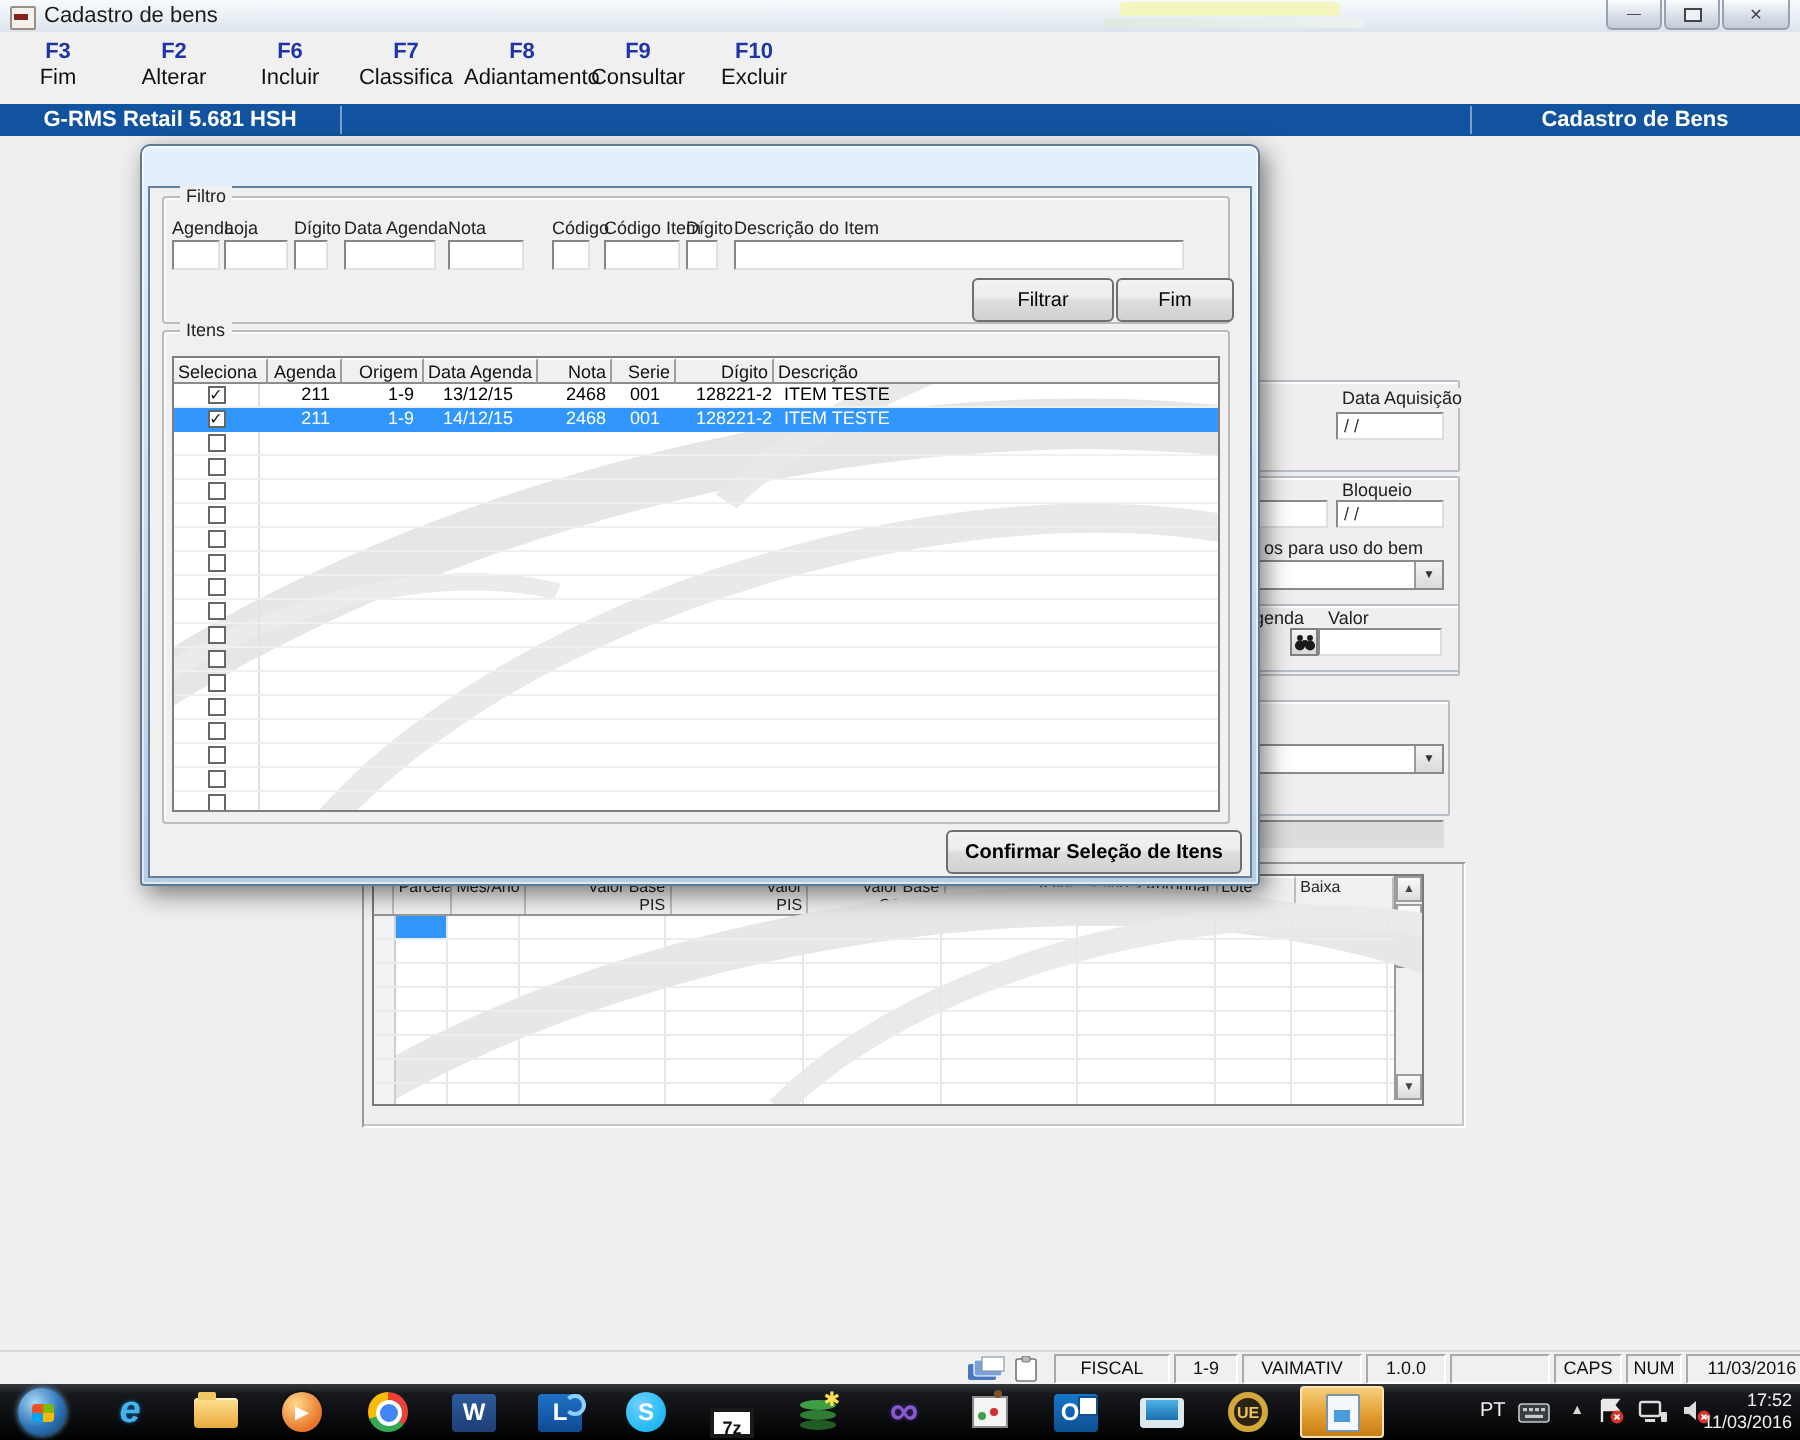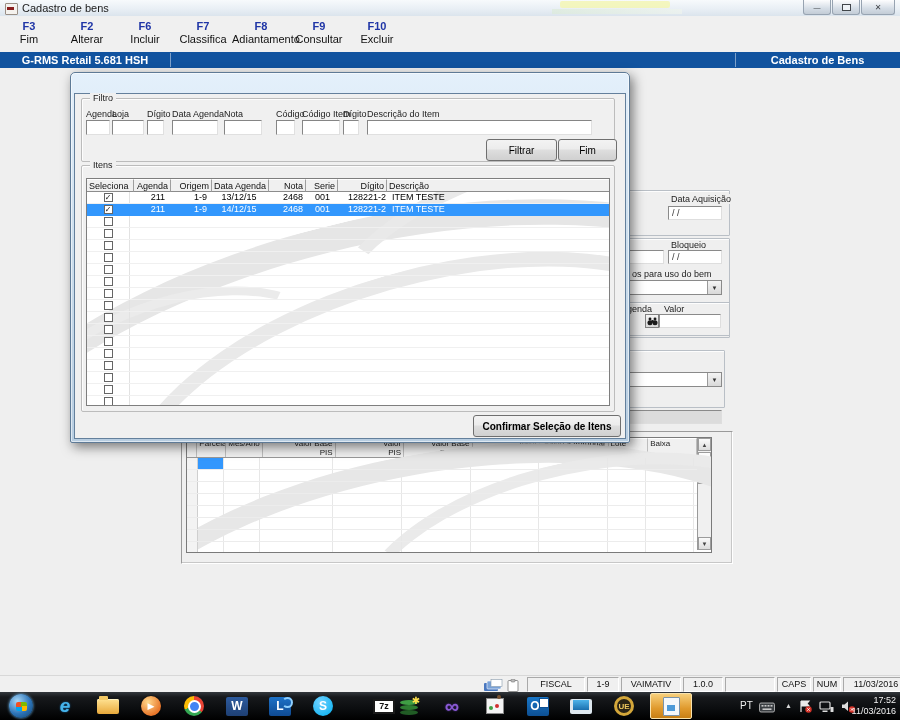--- a/index.html
+++ b/index.html
@@ -742,21 +742,21 @@
       <div class="ti icon-chrome" style="left: 175px;"></div>
       <div class="ti icon-word" style="left: 218px;">
         <span class="glyph">W</span>
       </div>
       <div class="ti icon-blue-l-app" style="left: 261px;">
         <span class="glyph">L</span>
       </div>
       <div class="ti icon-skype" style="left: 304px;">
         <span class="glyph">S</span>
       </div>
-      <div class="ti icon-seven-zip" style="left: 365px;">
+      <div class="ti icon-seven-zip" style="left: 347px; align-items: flex-end;">
         <span class="glyph">7z</span>
       </div>
       <div class="ti icon-database-tool" style="left: 390px;"></div>
       <div class="ti icon-infinity-app" style="left: 433px;">
         <span class="glyph">∞</span>
       </div>
       <div class="ti icon-scheduler-app" style="left: 476px;"></div>
       <div class="ti icon-outlook" style="left: 519px;">
         <span class="glyph">O</span>
       </div>

